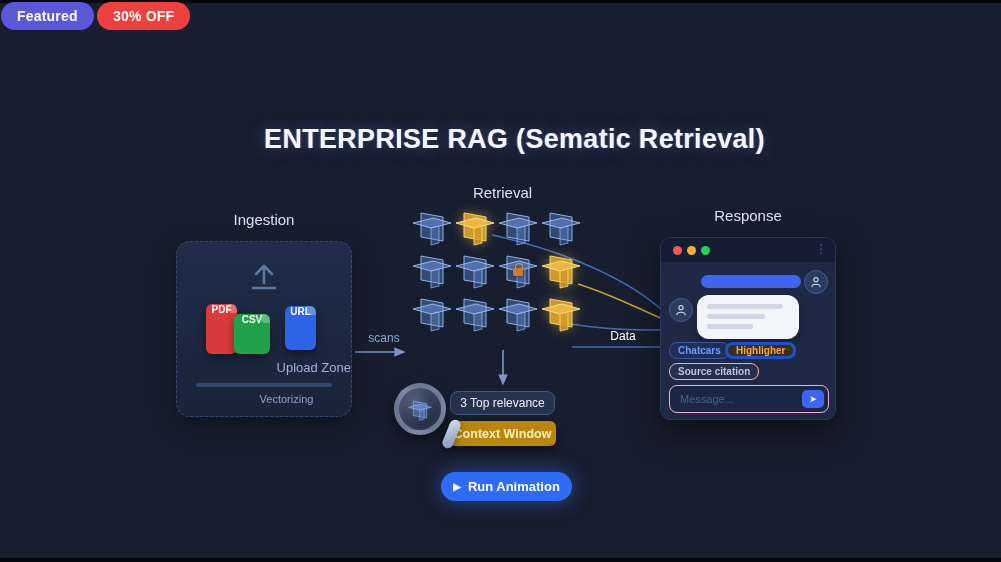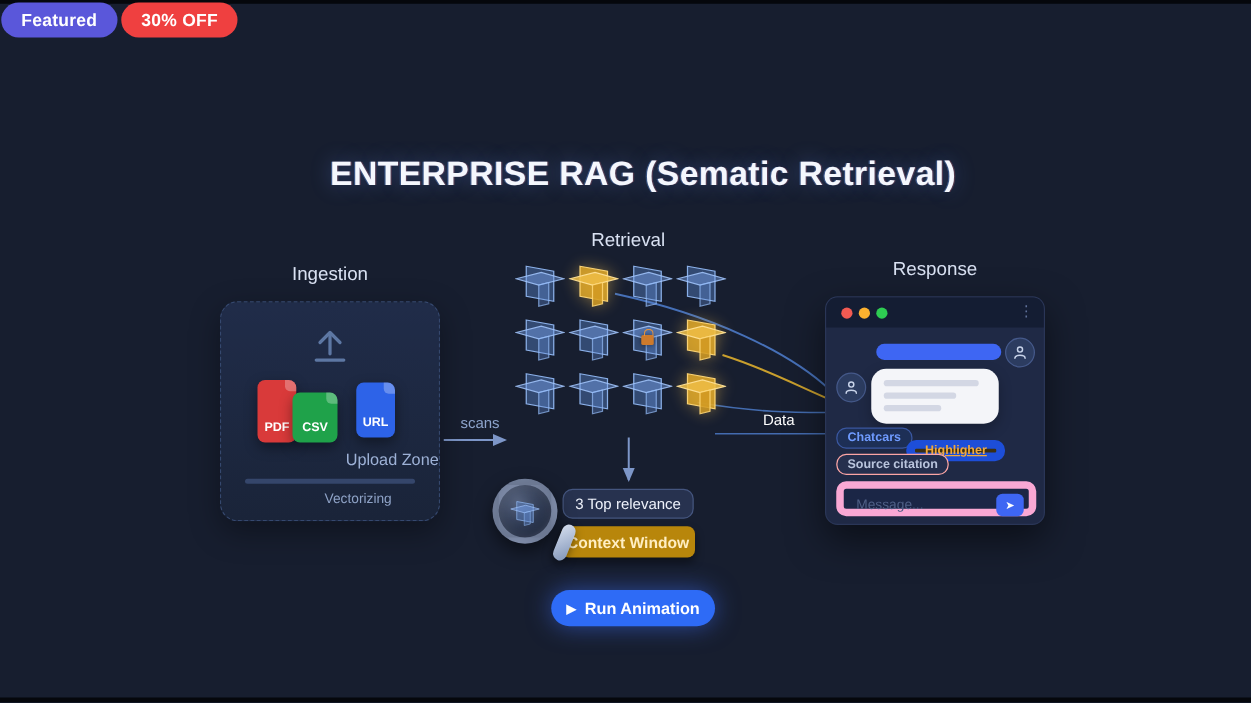--- a/index.html
+++ b/index.html
@@ -27,21 +27,21 @@
   .lbl-retrieval { left:415px; width:175px; top:184px; }
   .lbl-response  { left:660px; width:176px; top:207px; }
 
   
   .ingest-card { position:absolute; left:176px; top:241px; width:176px; height:176px;
                  background:linear-gradient(180deg,#202c49 0%,#1a2439 100%);
                  border:1.5px dashed #35486e; border-radius:14px; box-shadow:0 8px 24px rgba(0,0,0,.35); }
   .upload-icon { position:absolute; left:50%; top:16px; transform:translateX(-50%); }
   .files-row { position:absolute; left:0; top:58px; width:100%; height:56px; }
   .file-card { position:absolute; border-radius:6px; color:#fff; font-weight:bold; font-size:10px;
-               display:flex; align-items:flex-end; justify-content:center; padding-bottom:6px;
+               display:flex; align-items:flex-start; justify-content:center; padding-bottom:6px;
                box-shadow:0 4px 10px rgba(0,0,0,.4); }
   .file-card:before { content:''; position:absolute; top:0; right:0; width:9px; height:9px;
                border-radius:0 6px 0 4px; background:rgba(255,255,255,.28); }
   .file-pdf { left:29px; top:4px; width:31px; height:50px; background:#d93a3a; z-index:1; }
   .file-csv { left:57px; top:14px; width:36px; height:40px; background:#1fa24a; z-index:2; }
   .file-url { left:108px; top:6px; width:31px; height:44px; background:#2d63e8; z-index:1; }
   .upload-zone-label { position:absolute; left:0; top:118px; width:100%; text-align:right;
                color:#9db1d6; font-size:13px; }
   .progress-bar { position:absolute; left:19px; right:19px; top:141px; height:4px;
                background:#35466b; border-radius:2px; }
@@ -119,24 +119,24 @@
   .avatar-user { right:7px; top:0; }
   .avatar-bot { left:8px; top:60px; }
   .bubble-bot { position:absolute; left:36px; top:57px; width:102px; height:44px; border-radius:12px;
             background:#f4f5f9; padding:9px 10px; display:flex; flex-direction:column; gap:5px;
             box-shadow:0 4px 10px rgba(0,0,0,.25); }
   .skel { height:5px; border-radius:3px; background:#d3d7e4; }
   .skel.w1 { width:76px; } .skel.w2 { width:58px; } .skel.w3 { width:46px; }
   .win-chip { position:absolute; height:17px; border-radius:8px; font-size:10px; font-weight:bold;
             display:flex; align-items:center; justify-content:center; padding:0 8px; }
   .chip-chatcars { left:8px; top:104px; background:#1d2f56; border:1px solid #3a57a0; color:#6f9bff; }
-  .chip-highligher { left:64px; top:114px; background:#3a2f12; border:7px solid #1d4ed8; color:#f2a93b;text-decoration:underline; }
+  .chip-highligher { left:64px; top:104px; background:#3a2f12; border:3px solid #1d4ed8; color:#f2a93b; }
   .chip-source { left:8px; top:125px; background:#252f4e; border:1px solid #fca5a5; color:#b9c4dd; }
   .msg-input-wrap { position:absolute; left:8px; top:147px; width:160px; height:28px;
-            background:#1b2646; border:6px solid #f9a8d4; border-radius:8px; }
+            background:#1b2646; border:1px solid #f9a8d4; border-radius:8px; }
   .msg-input { position:absolute; left:0; top:0; width:128px; height:26px; background:transparent;
             border:none; outline:none; color:#aebbdc; font-size:11px; padding:0 10px;
             font-family:"Liberation Sans",sans-serif; }
   .msg-input::placeholder { color:#4f5f86; }
   .send-button { position:absolute; right:4px; top:4px; width:22px; height:18px; border:none;
             background:#3e66f3; border-radius:5px; color:#fff; font-size:9px; cursor:pointer;
             display:flex; align-items:center; justify-content:center; }
 </style>
 </head>
 <body>

